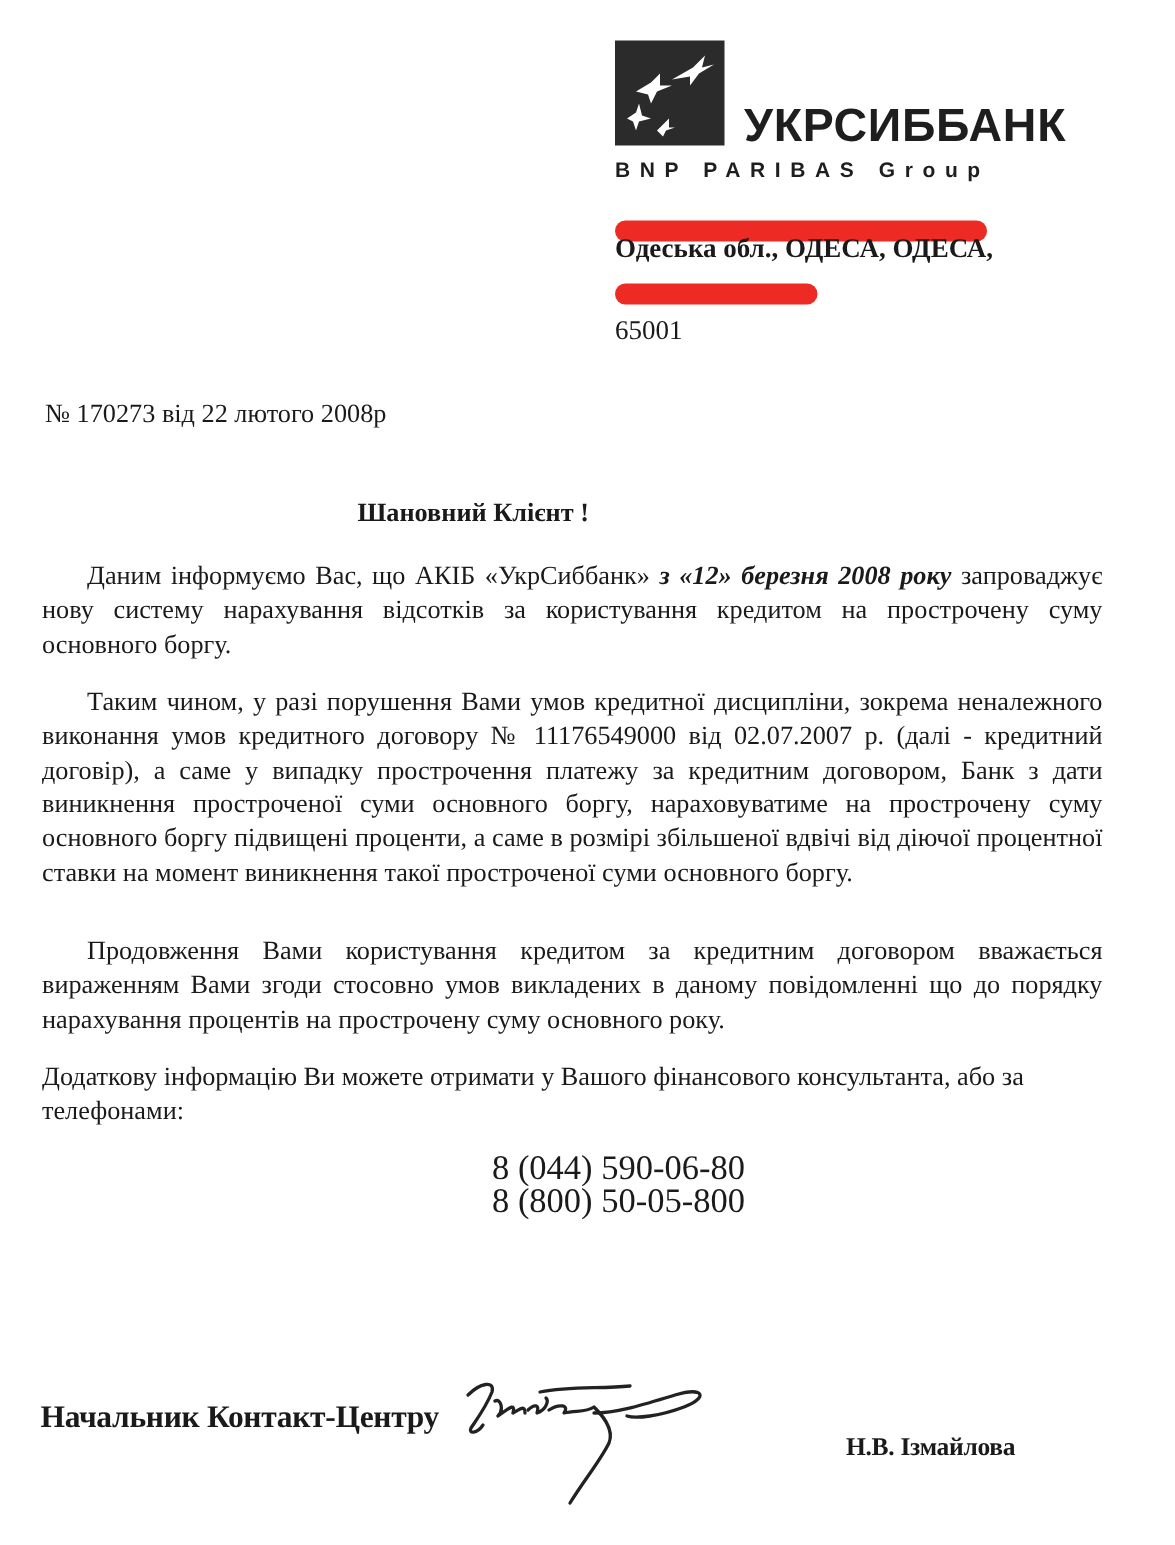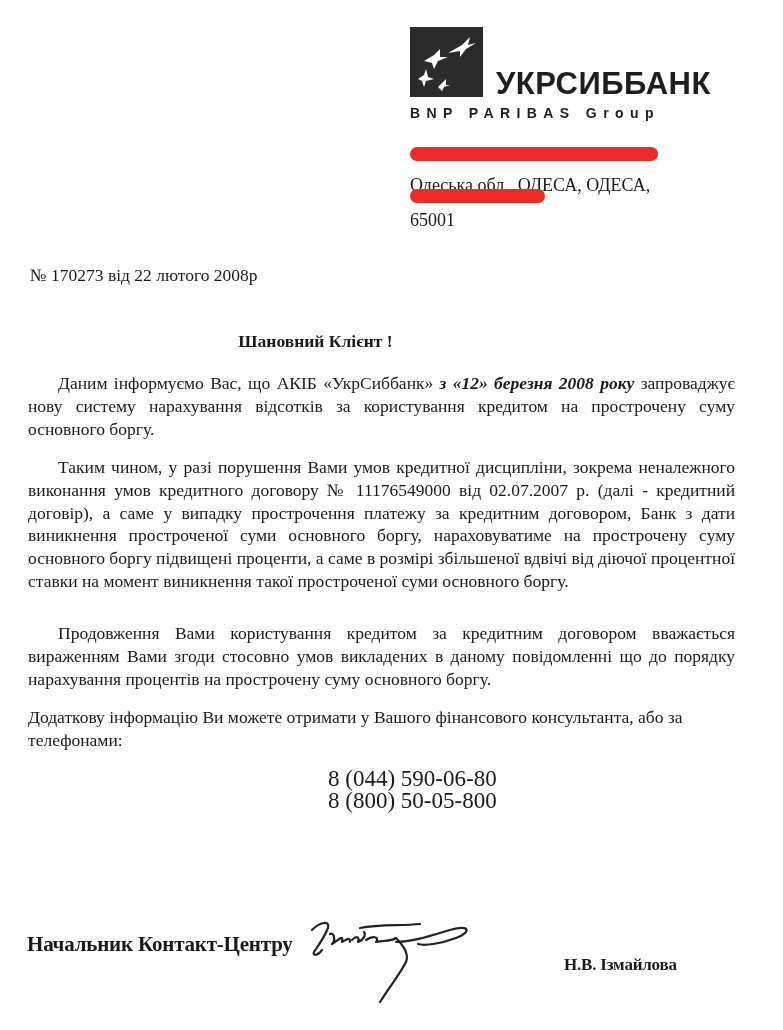--- a/index.html
+++ b/index.html
@@ -68,35 +68,35 @@
       <path d="M14 34 L24 28 L30 22 L30 30 L38 30 L28 34 L24 42 L22 36 Z"></path>
       <path d="M8 52 L14 48 L16 42 L18 50 L24 52 L16 54 L14 60 L12 54 Z"></path>
       <path d="M28 60 L32 56 L36 52 L36 58 L40 58 L34 60 L32 64 Z"></path>
     </g>
   </svg>
 </div>
 <div class="brand-name">УКРСИББАНК</div>
 <div class="brand-group">BNP PARIBAS Group</div>
 
 <div class="redact" style="left:410px; top:147px; width:248px;"></div>
-<div class="addr" style="top:176px;">Одеська обл., ОДЕСА, ОДЕСА,</div>
+<div class="addr" style="top:156px;font-weight:bold;">Одеська обл., ОДЕСА, ОДЕСА,</div>
 <div class="redact" style="left:410px; top:189px; width:135px;"></div>
 <div class="addr" style="top:211px;">65001</div>
 
 <div class="ref">№ 170273 від 22 лютого 2008р</div>
 
 <div class="greeting">Шановний Клієнт !</div>
 
 <p class="para indent" style="top:372px;">
   <span>Даним  інформуємо Вас, що АКІБ «УкрСиббанк» </span><b>з «12» березня 2008 року</b><span> запроваджує нову систему нарахування відсотків за користування кредитом на прострочену суму основного боргу.</span>
 </p>
 
 <p class="para indent" style="top:456px;">Таким чином, у разі порушення Вами умов кредитної дисципліни, зокрема неналежного виконання умов кредитного договору  № 11176549000 від 02.07.2007 р. (далі - кредитний договір), а саме у випадку прострочення платежу за кредитним договором, Банк з дати виникнення простроченої суми основного боргу, нараховуватиме на прострочену суму основного боргу підвищені проценти, а саме в розмірі збільшеної вдвічі від діючої процентної ставки на момент виникнення такої простроченої суми основного боргу.</p>
 
-<p class="para indent" style="top:622px;">Продовження Вами користування кредитом за кредитним договором вважається вираженням Вами згоди стосовно умов викладених в даному повідомленні що до порядку нарахування процентів на прострочену суму основного боргу.</p>
+<p class="para indent" style="top:622px;">Продовження Вами користування кредитом за кредитним договором вважається вираженням Вами згоди стосовно умов викладених в даному повідомленні що до порядку нарахування процентів на прострочену суму основного року.</p>
 
 <p class="para" style="top:706px; text-align:left;">Додаткову інформацію Ви можете отримати у Вашого фінансового консультанта, або за телефонами:</p>
 
 <div class="phones">
   <div>8 (044) 590-06-80</div>
   <div>8 (800) 50-05-800</div>
 </div>
 
 <div class="sig-left">Начальник Контакт-Центру</div>
 <div class="signature">

